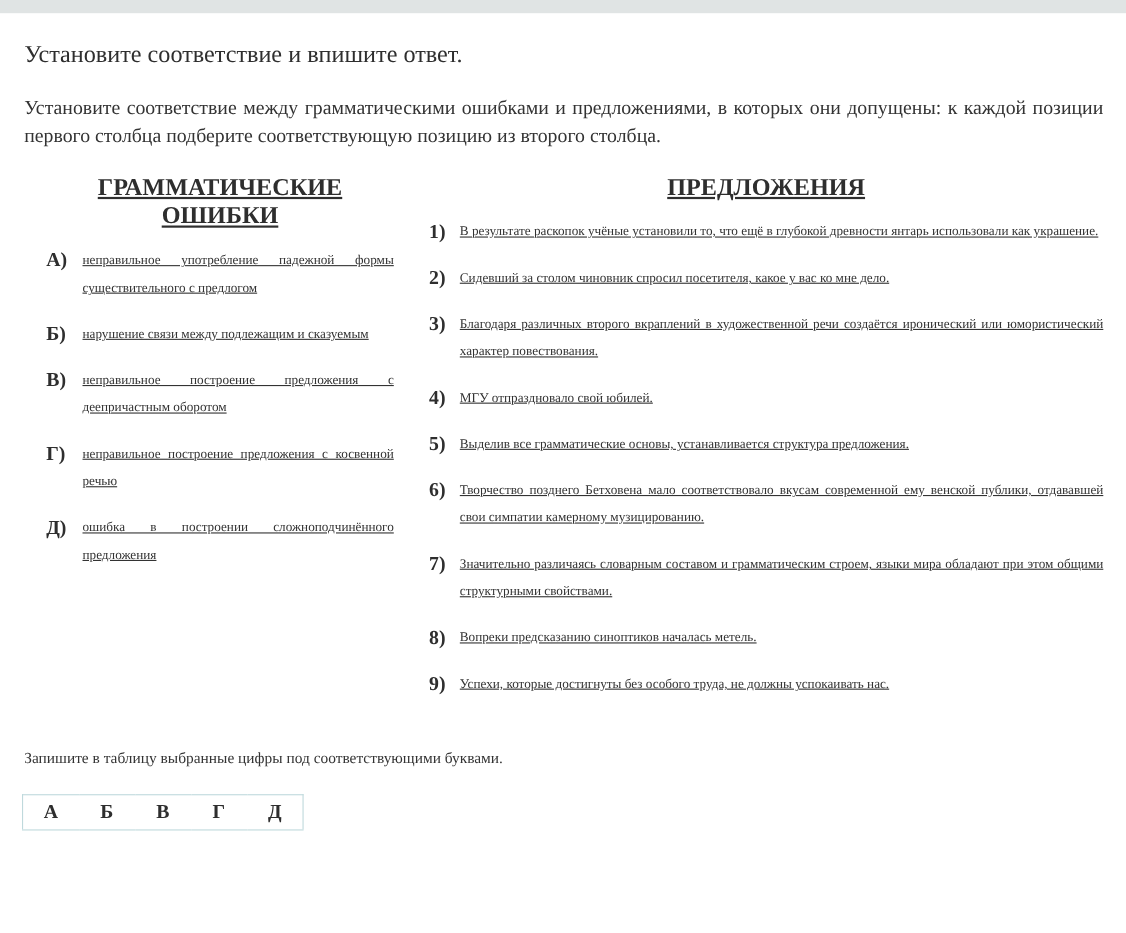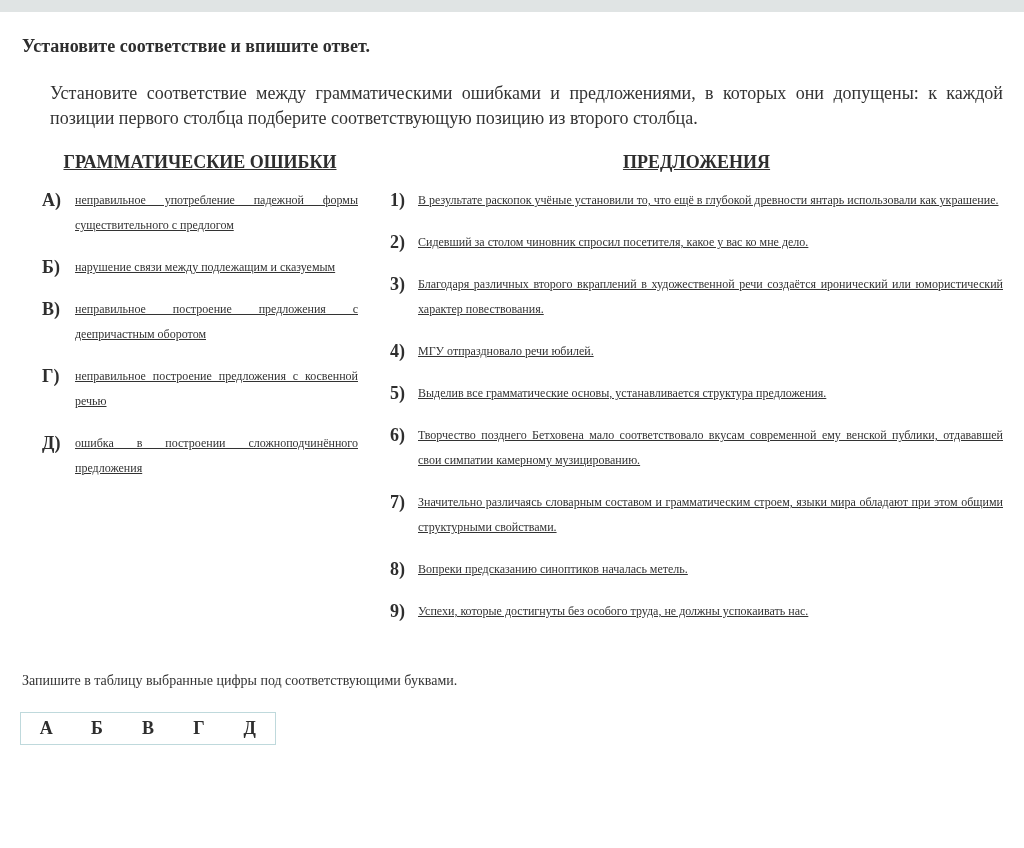--- a/index.html
+++ b/index.html
@@ -7,36 +7,35 @@
     width: 1024px; height: 848px;
     background: #ffffff;
     font-family: "Liberation Serif", "DejaVu Serif", serif;
     color: #333333;
     overflow: hidden;
   }
   .top-band { width: 100%; height: 12px; background: #e0e4e4; }
   .content { padding: 18px 21px 0 22px; }
 
   .page-title {
-    font-size: 18px; font-weight: bold; color: #2e2e2e;
+    font-size: 22px; font-weight: normal; color: #2e2e2e;
     margin-top: 6px;
   }
   .instruction {
     margin-top: 24px;
     font-size: 18px; line-height: 25px;
     text-align: justify;
-    margin-left: 28px;
   }
 
   .columns { display: flex; margin-top: 21px; }
   .col-left { width: 316px; margin-left: 20px; flex-shrink: 0; }
   .col-right { flex: 1; margin-left: 32px; }
 
   .col-header {
-    font-size: 18px; font-weight: bold; color: #2e2e2e;
+    font-size: 22px; font-weight: bold; color: #2e2e2e;
     text-decoration: underline;
     text-align: center;
     margin-bottom: 15px;
   }
 
   .match-item { display: flex; margin-bottom: 17px; }
   .match-item .label {
     font-weight: bold; color: #2e2e2e;
     font-size: 18px; line-height: 25px;
     flex-shrink: 0;
@@ -115,21 +114,21 @@
       <div class="match-item">
         <span class="label">2)</span>
         <span class="text">Сидевший за столом чиновник спросил посетителя, какое у вас ко мне дело.</span>
       </div>
       <div class="match-item">
         <span class="label">3)</span>
         <span class="text">Благодаря различных второго вкраплений в художественной речи создаётся иронический или юмористический характер повествования.</span>
       </div>
       <div class="match-item">
         <span class="label">4)</span>
-        <span class="text">МГУ отпраздновало речи юбилей.</span>
+        <span class="text">МГУ отпраздновало свой юбилей.</span>
       </div>
       <div class="match-item">
         <span class="label">5)</span>
         <span class="text">Выделив все грамматические основы, устанавливается структура предложения.</span>
       </div>
       <div class="match-item">
         <span class="label">6)</span>
         <span class="text">Творчество позднего Бетховена мало соответствовало вкусам современной ему венской публики, отдававшей свои симпатии камерному музицированию.</span>
       </div>
       <div class="match-item">

